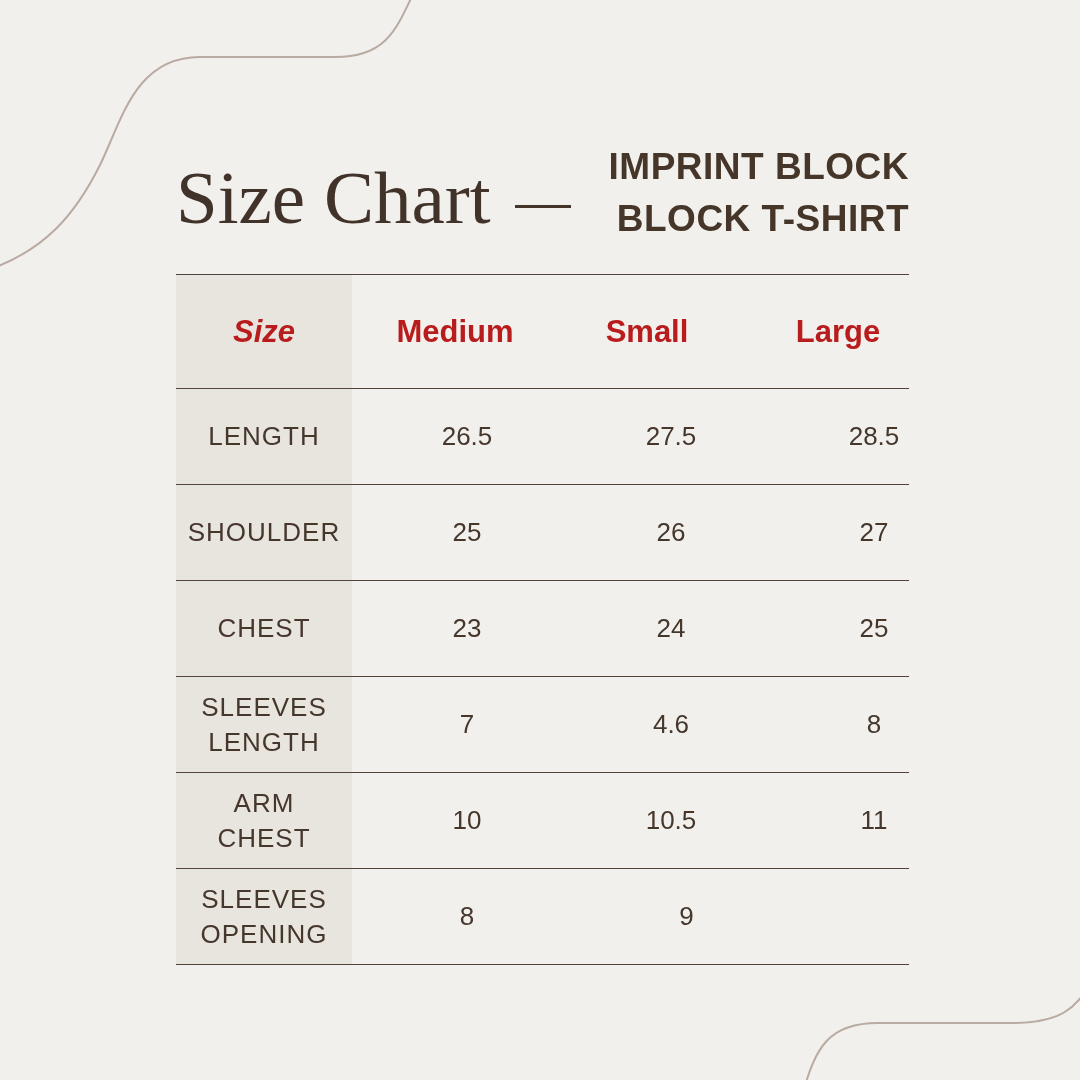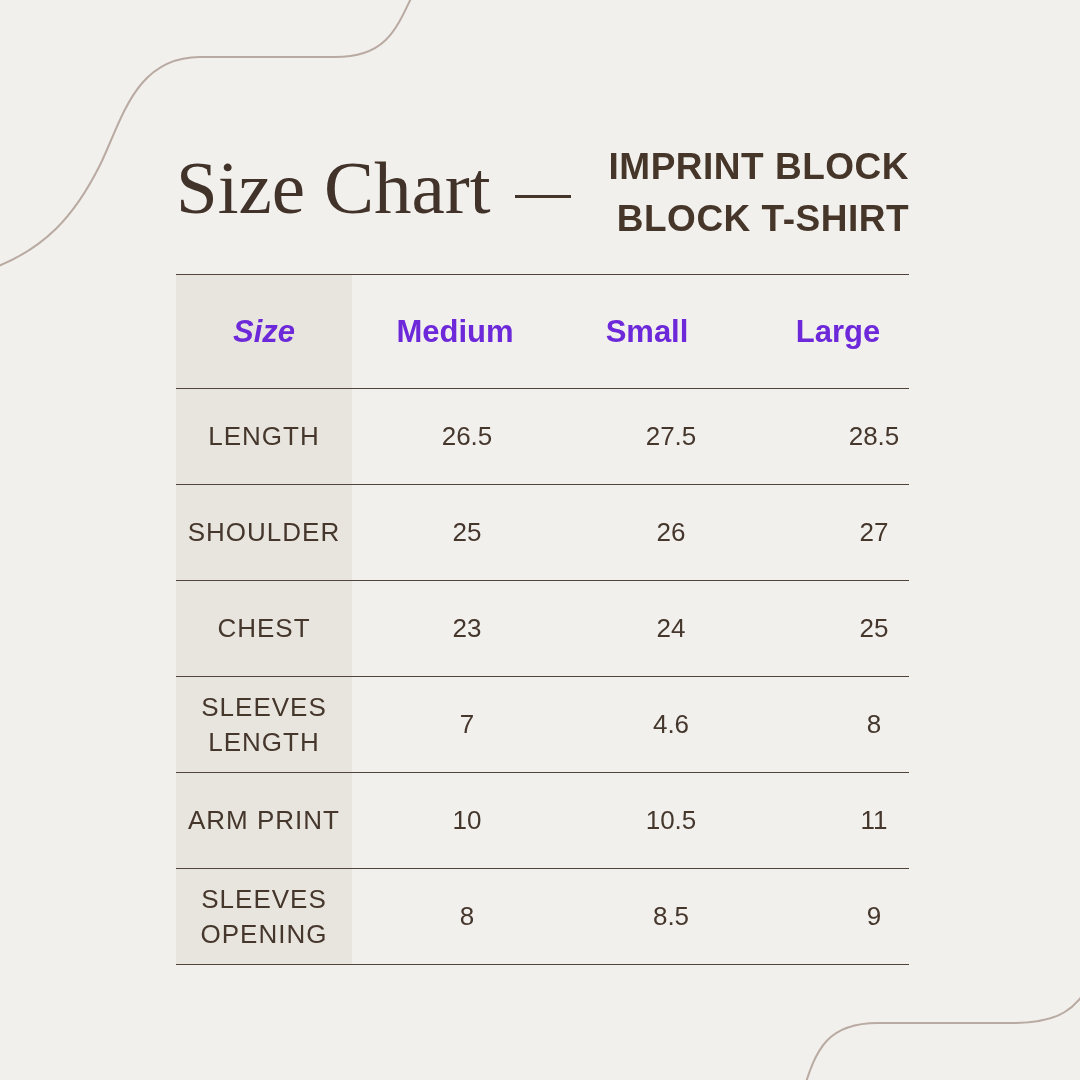--- a/index.html
+++ b/index.html
@@ -23,21 +23,21 @@
   }
 
   
   .header-bar {
     position: absolute;
     left: 176px;
     top: 140px;
     width: 733px;
     display: flex;
     justify-content: space-between;
-    align-items: flex-start;
+    align-items: center;
   }
   .title-group { display: flex; margin-top: 10px; }
   .page-title {
     font-family: "Liberation Serif", serif;
     font-size: 75px;
     line-height: 1;
     font-weight: 400;
     color: #42332a;
     white-space: nowrap;
   }
@@ -78,21 +78,21 @@
     display: flex;
     align-items: center;
     justify-content: center;
     text-align: center;
   }
   .cell.last { padding-left: 31px; }
   .cell.size-col { background: #e8e5de; }
   .head .cell {
     font-weight: 700;
     font-size: 31px;
-    color: #6d28d9;
+    color: #b91c1c;
   }
   .head .cell.size-col { font-style: italic; }
   .label-cell {
     font-size: 26px;
     letter-spacing: 1px;
     line-height: 35px;
     padding: 0 8px;
   }
   .value-cell { font-size: 26px; text-align: center; }
 </style>
@@ -148,27 +148,26 @@
     </div>
 
     <div class="t-row body">
       <div class="cell size-col label-cell">SLEEVES LENGTH</div>
       <div class="cell value-cell">7</div>
       <div class="cell value-cell">4.6</div>
       <div class="cell value-cell last">8</div>
     </div>
 
     <div class="t-row body">
-      <div class="cell size-col label-cell">ARM PRINT</div>
+      <div class="cell size-col label-cell">ARM CHEST</div>
       <div class="cell value-cell">10</div>
       <div class="cell value-cell">10.5</div>
       <div class="cell value-cell last">11</div>
     </div>
 
     <div class="t-row body">
       <div class="cell size-col label-cell">SLEEVES OPENING</div>
       <div class="cell value-cell">8</div>
-      <div class="cell value-cell">8.5</div>
       <div class="cell value-cell last">9</div>
     </div>
 
   </div>
 </div>
 
 </body></html>

